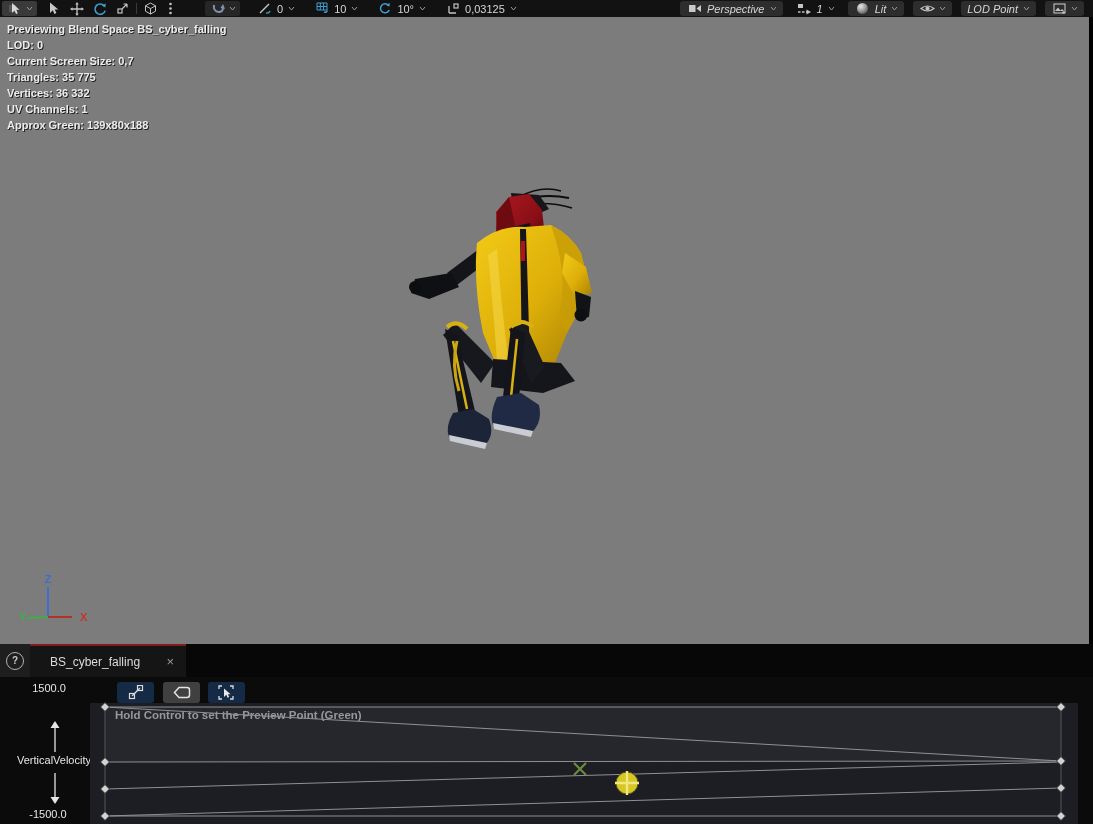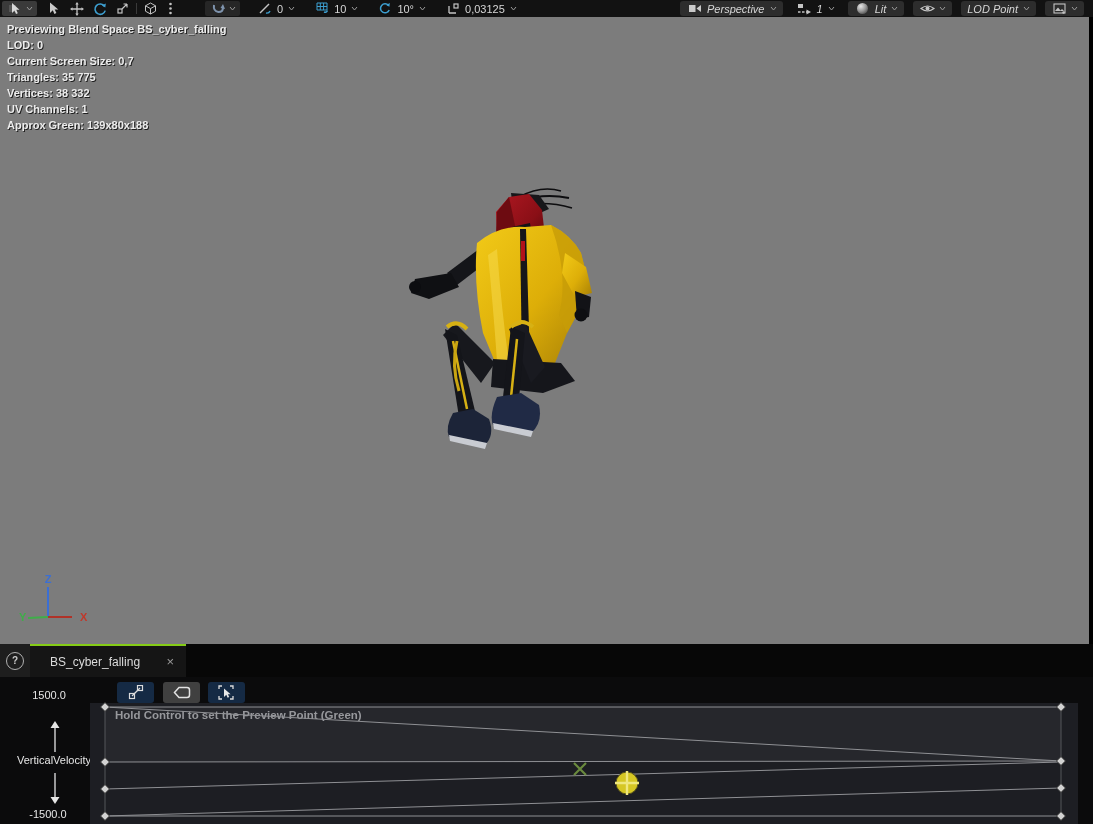--- a/index.html
+++ b/index.html
@@ -22,21 +22,21 @@
   #viewport{position:absolute;left:0;top:17px;width:1089px;height:627px;background:#7c7c7c;}
   #stats{position:absolute;left:7px;top:4px;font-size:11px;font-weight:bold;color:#ececec;
     text-shadow:1px 1px 0 rgba(0,0,0,.75);line-height:16px;}
   
   #tabbar{position:absolute;left:0;top:644px;width:1093px;height:33px;background:#070707;}
   #helpbox{position:absolute;left:0;top:0;width:30px;height:33px;background:#1e1e1e;
     display:flex;align-items:center;justify-content:center;}
   #helpcircle{width:16px;height:16px;border-radius:50%;border:1.5px solid #b0b0b0;color:#c9c9c9;
     font-size:10px;font-weight:bold;display:flex;align-items:center;justify-content:center;}
   #tab{position:absolute;left:30px;top:0;width:156px;height:33px;background:#151515;
-    border-top:2px solid #84cc16;box-sizing:border-box;display:flex;align-items:center;}
+    border-top:2px solid #7f1d1d;box-sizing:border-box;display:flex;align-items:center;}
   #tab-label{margin-left:20px;font-size:12px;color:#dcdcdc;}
   #tab-close{margin-left:auto;margin-right:12px;color:#9a9a9a;font-size:13px;line-height:13px;}
   
   #panel{position:absolute;left:0;top:677px;width:1093px;height:147px;background:#0b0b0c;}
   .axlabel{position:absolute;color:#e6e6e6;font-size:11px;text-align:center;}
   #graph-svg{position:absolute;left:0;top:0;}
   .pbtn{position:absolute;top:5px;width:37px;height:21px;border-radius:3px;z-index:3;
     display:flex;align-items:center;justify-content:center;}
   .pbtn.blue{background:#152a44;}
   .pbtn.gray{background:#404040;}
@@ -256,21 +256,21 @@
     </div>
   </div>
 </div>
 
 <div id="viewport">
   <div id="stats">
     <div>Previewing Blend Space BS_cyber_falling</div>
     <div>LOD: 0</div>
     <div>Current Screen Size: 0,7</div>
     <div>Triangles: 35 775</div>
-    <div>Vertices: 38 332</div>
+    <div>Vertices: 36 332</div>
     <div>UV Channels: 1</div>
     <div>Approx Green: 139x80x188</div>
   </div>
 
   <svg class="abs" style="left:393px;top:148px;" width="230" height="290" viewBox="0 0 230 290">
     <defs>
       <linearGradient id="jak" x1="0" y1="0" x2="1" y2="1">
         <stop offset="0" stop-color="#f2ca18"></stop>
           <stop offset="0.55" stop-color="#ddae08"></stop>
           <stop offset="1" stop-color="#a67f06"></stop>
@@ -342,21 +342,21 @@
     <div id="helpcircle">?</div>
   </div>
   <div id="tab">
     <span id="tab-label">BS_cyber_falling</span>
     <span id="tab-close">×</span>
   </div>
 </div>
 
 <div id="panel">
 
-  <div class="axlabel" style="left:14px;top:12px;width:70px;">1500.0</div>
+  <div class="axlabel" style="left:14px;top:5px;width:70px;">1500.0</div>
   <svg class="abs" style="left:48px;top:44px;" width="14" height="32">
     <path d="M7 31 V4" stroke="#e6e6e6" stroke-width="1.3"></path>
       <path d="M7 0 L2.5 7 H11.5 Z" fill="#e6e6e6"></path>
   </svg>
   <div class="axlabel" style="left:8px;top:77px;width:92px;">VerticalVelocity</div>
   <svg class="abs" style="left:48px;top:95px;" width="14" height="32">
     <path d="M7 1 V28" stroke="#e6e6e6" stroke-width="1.3"></path>
       <path d="M7 32 L2.5 25 H11.5 Z" fill="#e6e6e6"></path>
   </svg>
   <div class="axlabel" style="left:13px;top:131px;width:70px;">-1500.0</div>

